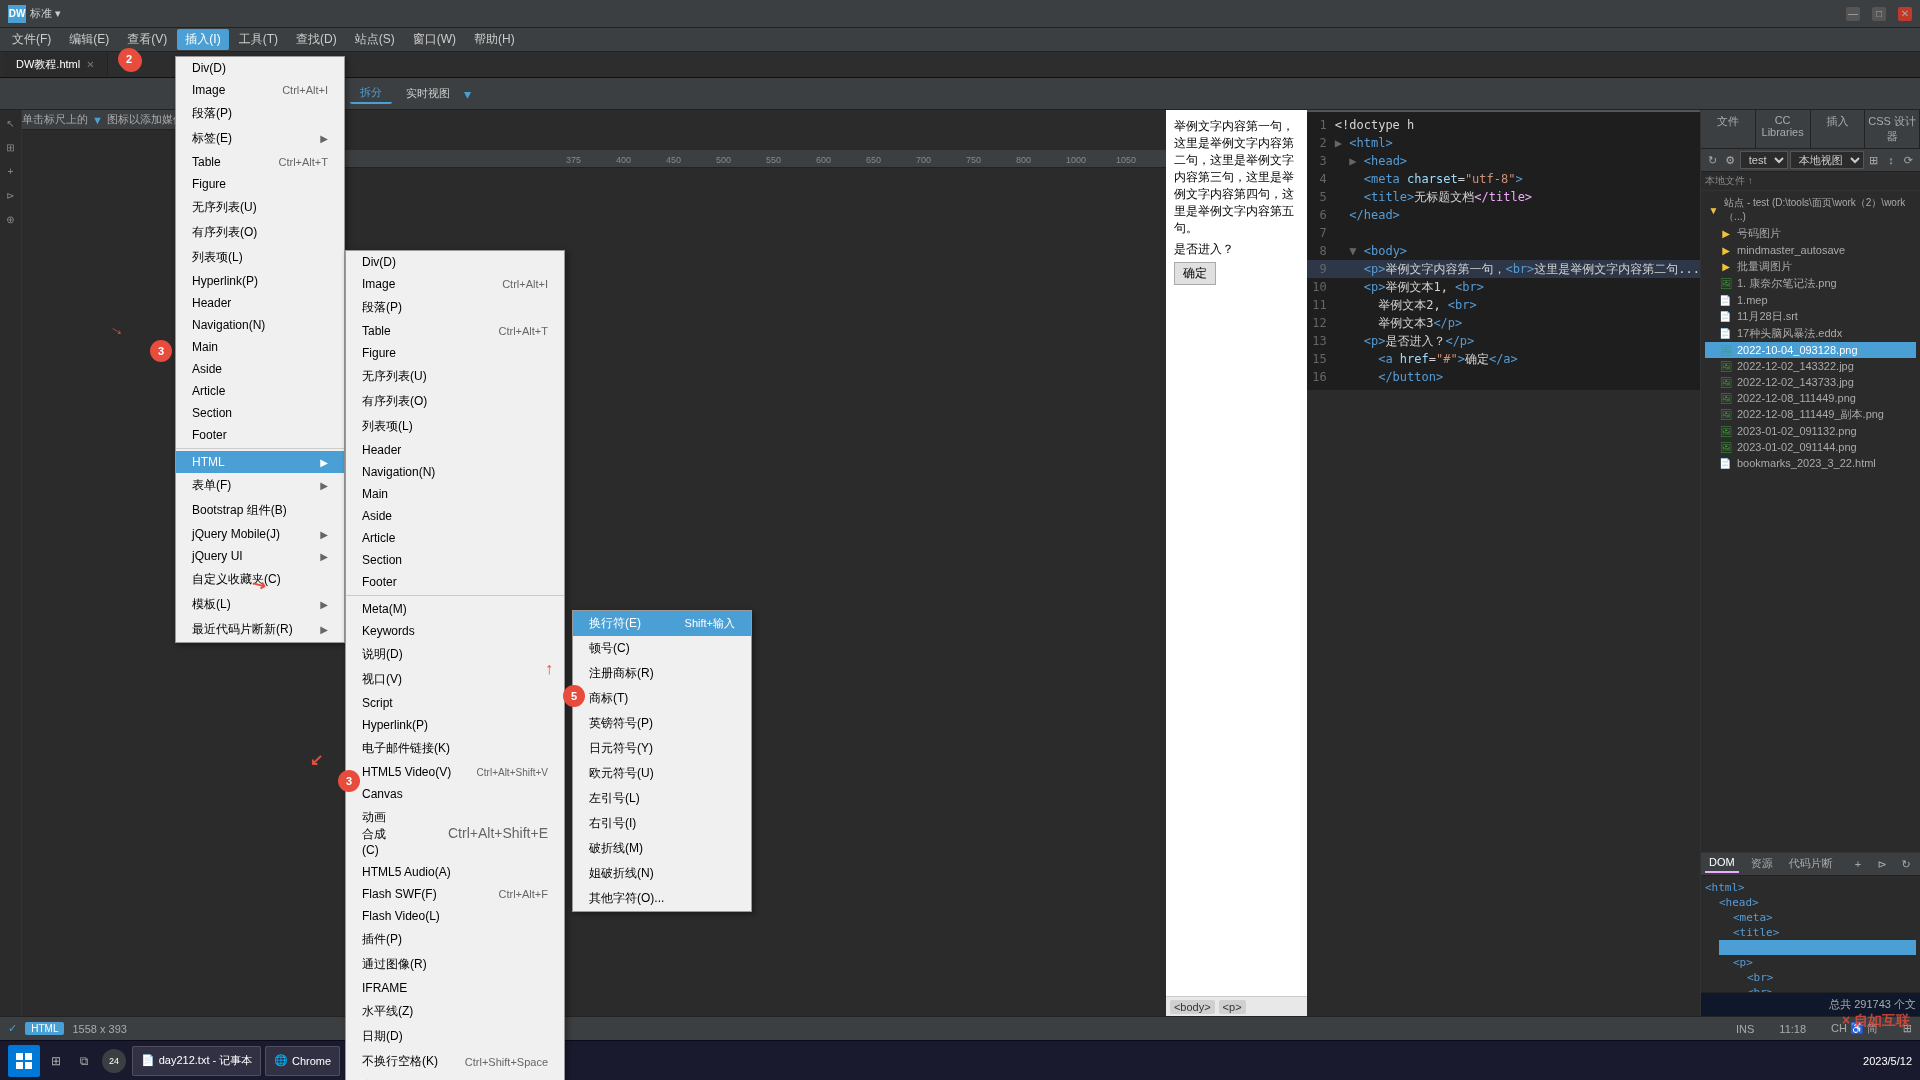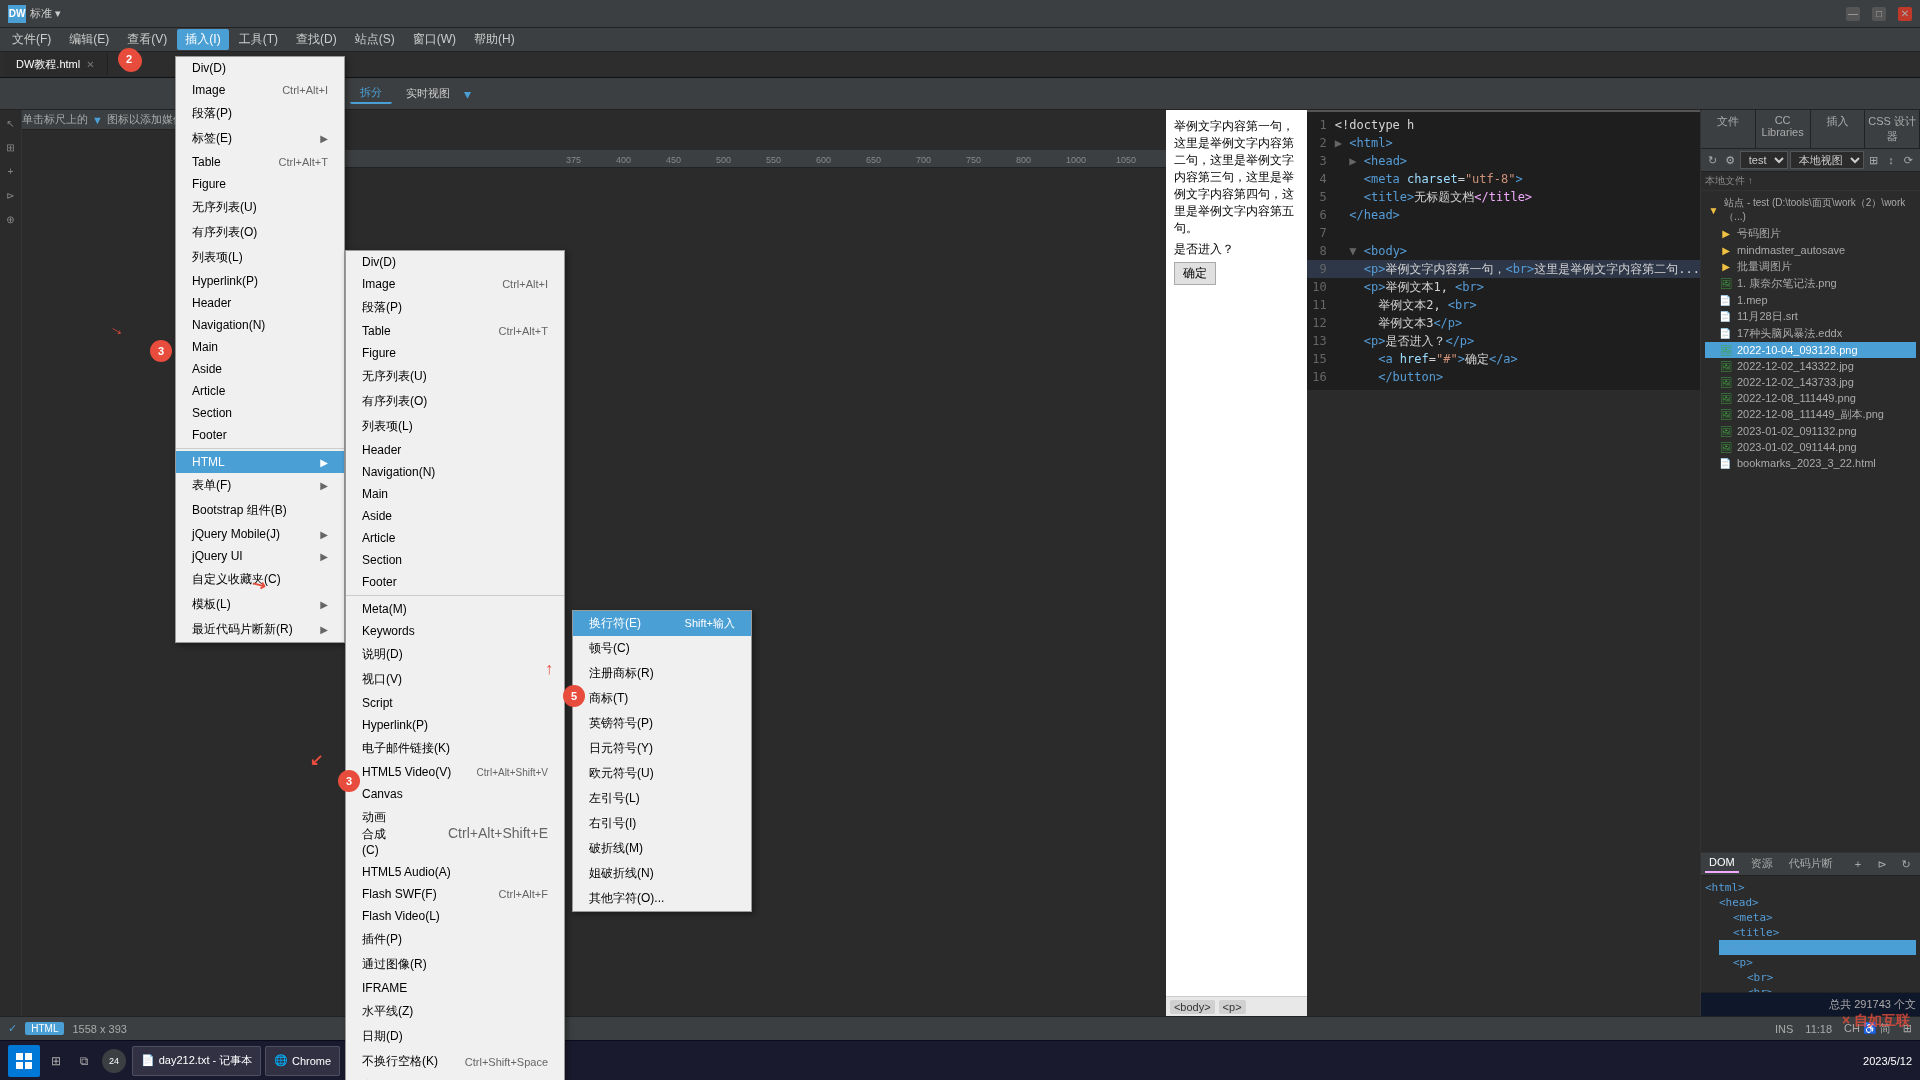--- a/index.html
+++ b/index.html
@@ -244,21 +244,21 @@
       background: #3c3f41;
       display: flex;
       align-items: center;
       justify-content: space-between;
       padding: 0 8px;
       font-size: 11px;
       color: #aaa;
       border-top: 1px solid #222;
     }
     .status-left { display: flex; align-items: center; gap: 8px; }
-    .status-right { display: flex; align-items: center; gap: 12px; }
+    .status-right { display: flex; align-items: center; gap: 25px; }
     .status-badge {
       padding: 1px 6px;
       background: #4a9fd5;
       color: white;
       border-radius: 2px;
       font-size: 10px;
     }
 
     
     .taskbar {

